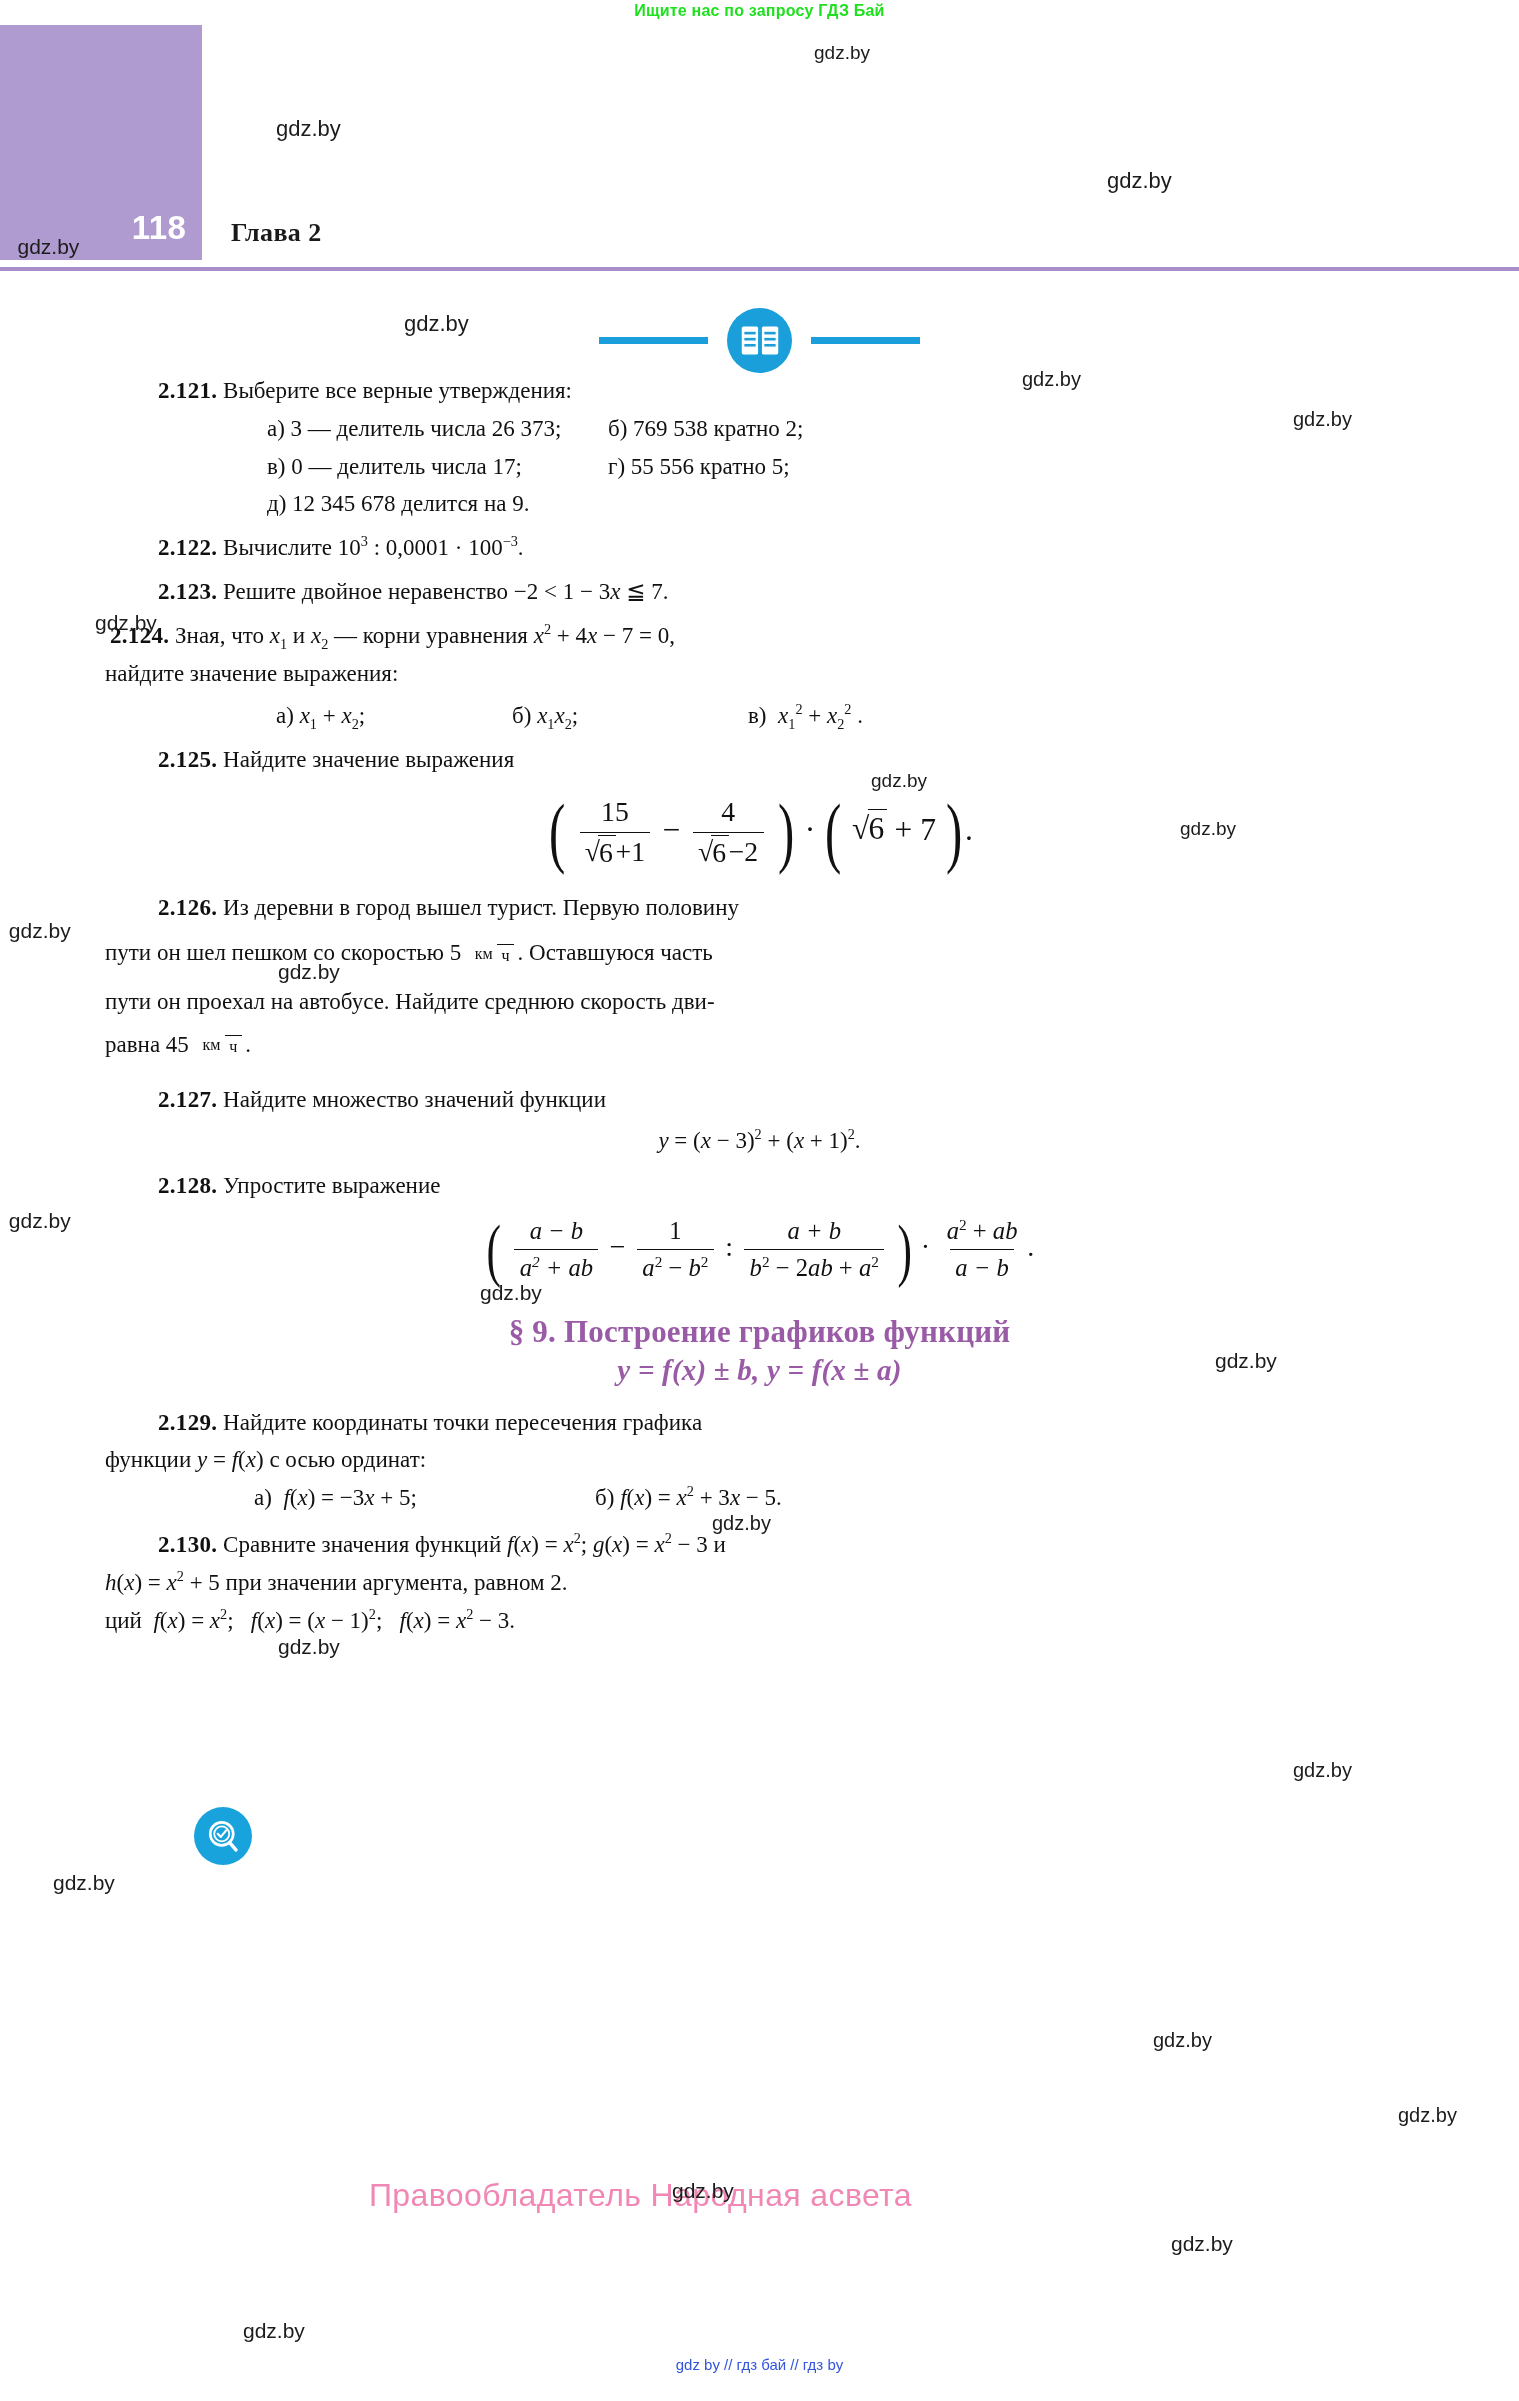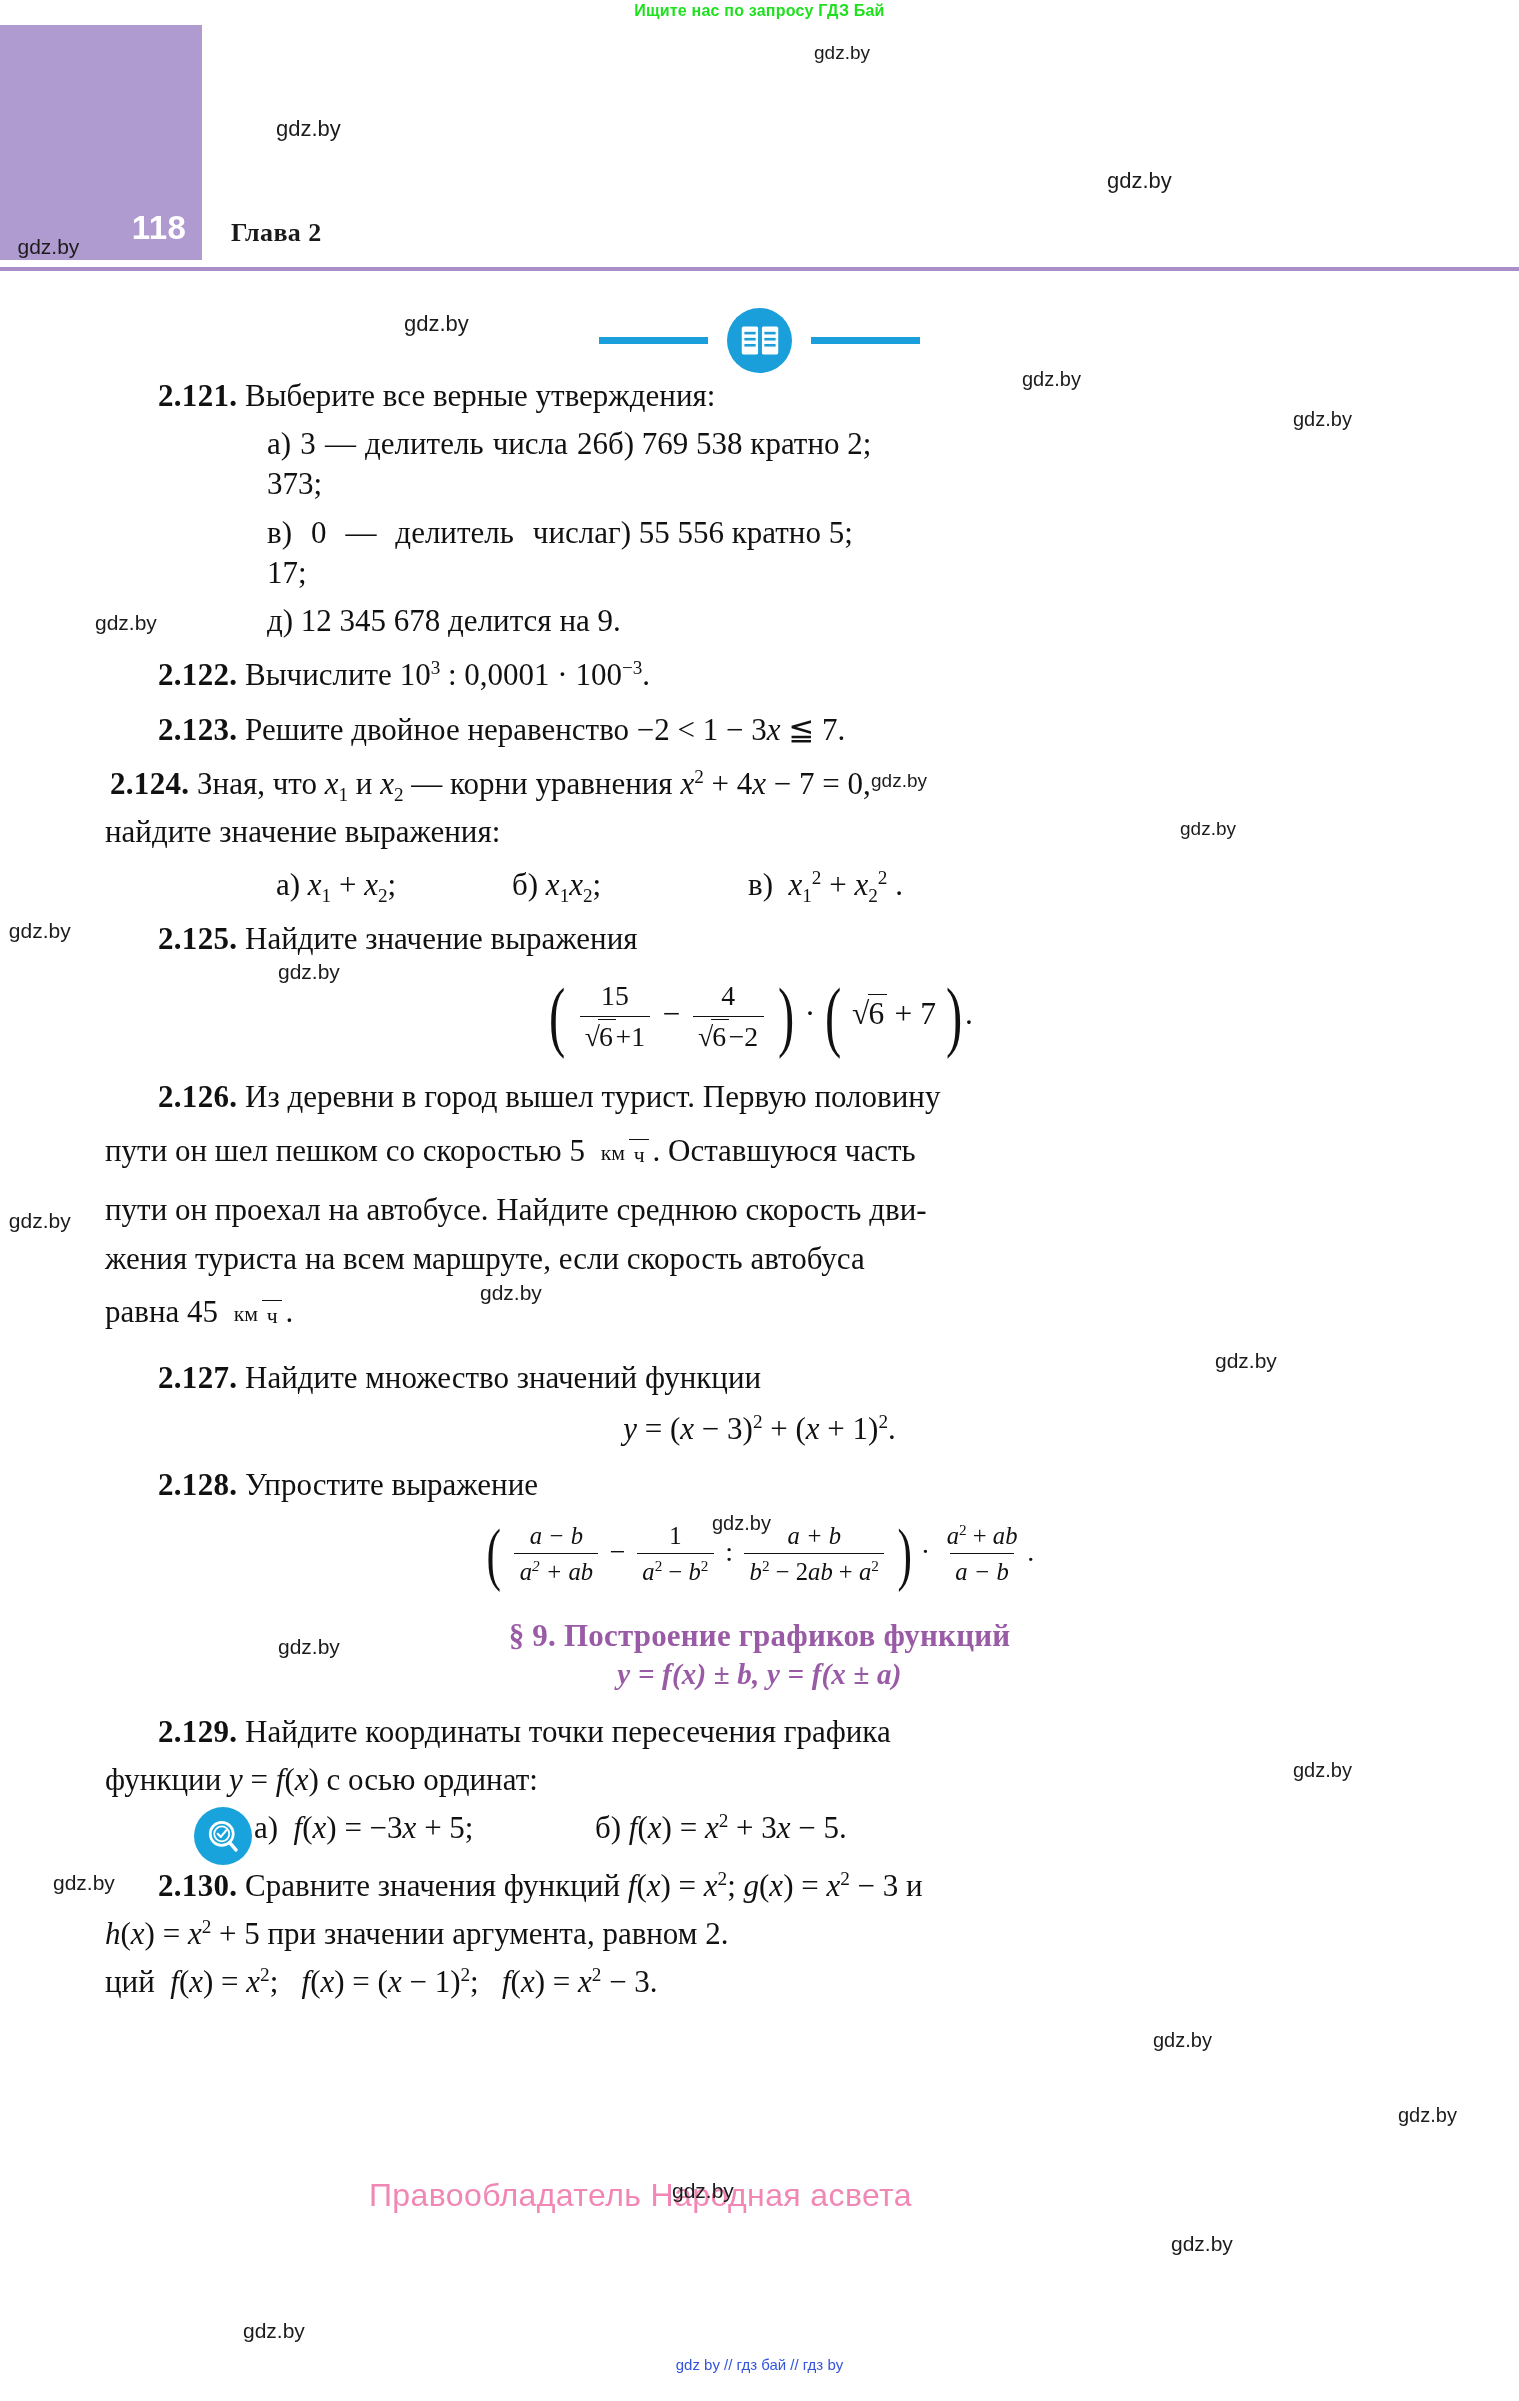--- a/index.html
+++ b/index.html
@@ -60,21 +60,21 @@
     display:flex; align-items:center; justify-content:center;
   }
 
   
   .content{
     position:absolute; left:0; top:376px;
     width:1519px;
   }
   .ex{
     position:relative;
-    font-size:31px;
+    font-size:23px;
     line-height:1.30;
     margin:0 0 7.9px 0;
     padding:0 105px 0 158px;
     text-align:justify;
   }
   .ex .num{ font-weight:bold; letter-spacing:0.3px; }
   .centerline{ text-align:center; padding:0 105px; }
 
   .row2{ display:flex; padding:0 105px 0 267px; }
   .row2 > div:first-child{ width:341px; }
@@ -261,23 +261,20 @@
   </div>
   <div class="ex" style="padding-left:105px;margin-top:19px">
     <span>пути он шел пешком со скоростью 5</span>
     <span class="unit">
       <span class="n">км</span>
       <span class="d">ч</span>
     </span><span>. Оставшуюся часть</span>
   </div>
   <div class="ex" style="padding-left:105px;margin-top:19px">
     <span>пути он проехал на автобусе. Найдите среднюю скорость дви-</span>
-  </div>
-  <div class="ex" style="padding-left:105px;margin-top:8.8px">
-    <span>жения туриста на всем маршруте, если скорость автобуса</span>
   </div>
   <div class="ex" style="padding-left:105px;margin-top:12.3px;text-align:left">
     <span>равна 45</span>
     <span class="unit">
       <span class="n">км</span>
       <span class="d">ч</span>
     </span><span>.</span>
   </div>
 
   <div class="ex" style="margin-top:26px">

